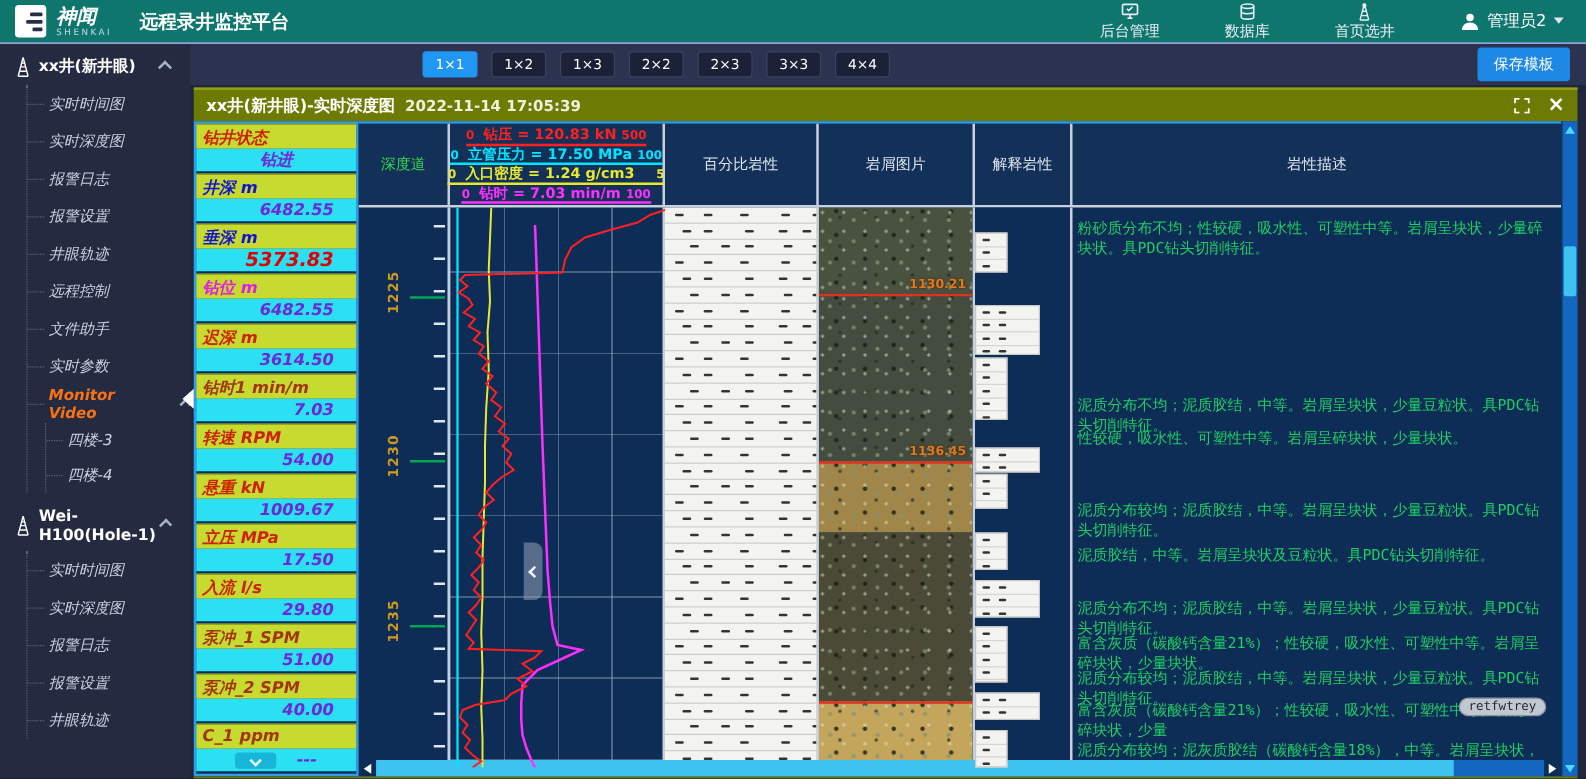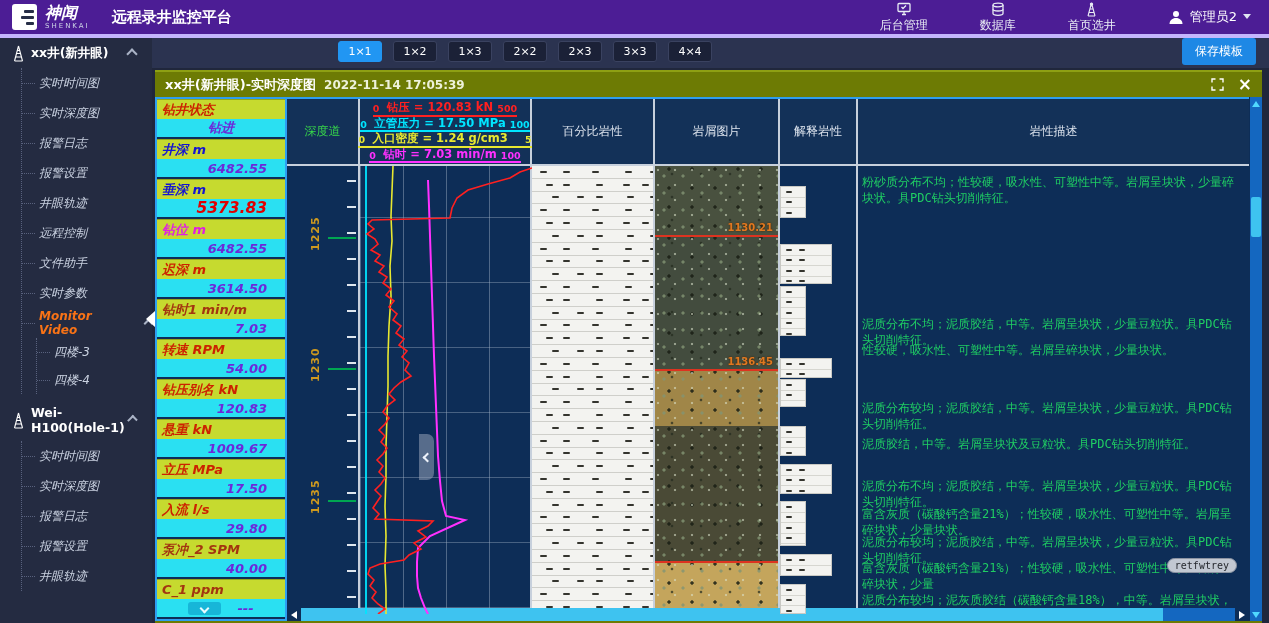--- a/index.html
+++ b/index.html
@@ -1,20 +1,20 @@
 <!DOCTYPE html>
 <html><head>
 <meta charset="utf-8">
 <style>
   html,body{margin:0;padding:0;background:#10141f;}
   .screen{position:relative;width:1269px;height:623px;overflow:hidden;background:#20273c;
     font-family:"DejaVu Sans","Liberation Sans",sans-serif;-webkit-font-smoothing:antialiased;}
 
   
-  .topbar{position:absolute;top:0;left:0;right:0;height:34px;background:#4c1d95;display:flex;align-items:center;border-bottom:4px solid #c4b5fd;z-index:5;justify-content:center;}
+  .topbar{position:absolute;top:0;left:0;right:0;height:34px;background:#0f766e;display:flex;align-items:center;border-bottom:1px solid #c4b5fd;z-index:5;justify-content:center;}
   .logo-mark{width:25px;height:26px;margin-left:12px;background:#fff;border-radius:3px;position:relative;flex:none;}
   .logo-mark i{position:absolute;right:3px;background:#272e47;height:3px;border-radius:1px;}
   .logo-mark i:nth-child(1){top:6px;width:10px;}
   .logo-mark i:nth-child(2){top:12px;width:13px;}
   .logo-mark i:nth-child(3){top:18px;width:8px;}
   .brand{display:flex;flex-direction:column;margin-left:8px;line-height:1;}
   .brand-cn{color:#fff;font-weight:bold;font-size:16px;font-style:italic;}
   .brand-en{color:#cdd5e6;font-size:7px;letter-spacing:2px;margin-top:2px;}
   .app-title{color:#fff;font-weight:bold;font-size:15px;margin-left:22px;}
   .topnav{margin-left:auto;display:flex;align-items:center;gap:52px;margin-right:18px;}
@@ -338,34 +338,34 @@
           </div>
           <div class="param">
             <div class="p-label" style="color: rgb(163, 53, 16);">钻时1 min/m</div>
             <div class="p-value">7.03</div>
           </div>
           <div class="param">
             <div class="p-label" style="color: rgb(204, 34, 0);">转速 RPM</div>
             <div class="p-value">54.00</div>
           </div>
           <div class="param">
-            <div class="p-label" style="color: rgb(204, 34, 0);">钻压别名 kN</div>
-            <div class="p-value">120.83</div>
-          </div>
-          <div class="param">
             <div class="p-label" style="color: rgb(204, 34, 0);">悬重 kN</div>
             <div class="p-value">1009.67</div>
           </div>
           <div class="param">
             <div class="p-label" style="color: rgb(204, 34, 0);">立压 MPa</div>
             <div class="p-value">17.50</div>
           </div>
           <div class="param">
             <div class="p-label" style="color: rgb(204, 34, 0);">入流 l/s</div>
             <div class="p-value">29.80</div>
+          </div>
+          <div class="param">
+            <div class="p-label" style="color: rgb(163, 53, 16);">泵冲_1 SPM</div>
+            <div class="p-value">51.00</div>
           </div>
           <div class="param">
             <div class="p-label" style="color: rgb(163, 53, 16);">泵冲_2 SPM</div>
             <div class="p-value">40.00</div>
           </div>
           <div class="param">
             <div class="p-label" style="color: rgb(163, 53, 16);">C_1 ppm</div>
             <div class="p-value has-dd">
               <div class="dd-btn">
                 <span class="chev down"></span>

